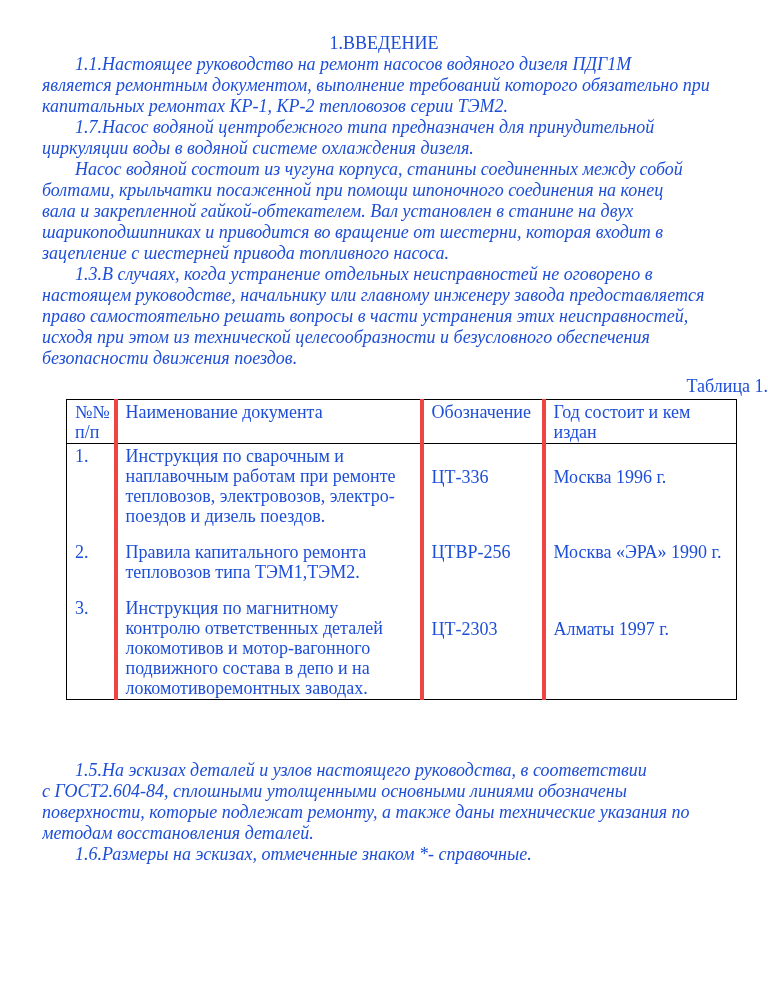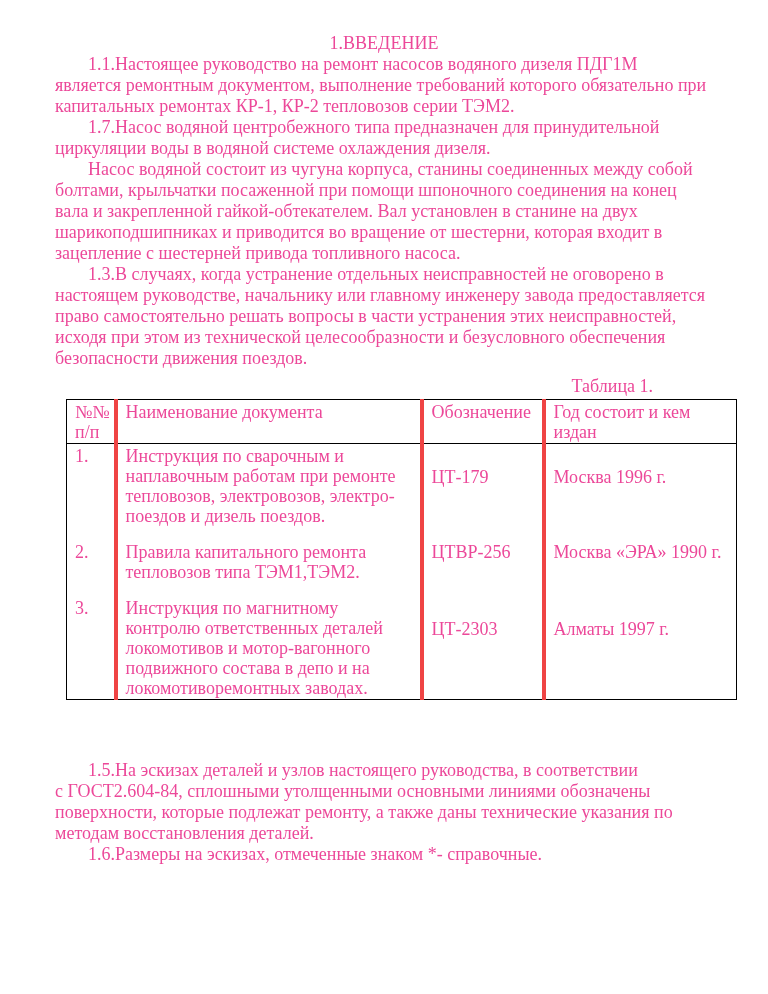--- a/index.html
+++ b/index.html
@@ -1,29 +1,29 @@
 <!DOCTYPE html>
 <html><head>
 <meta charset="utf-8">
 <style>
   html,body { margin:0; padding:0; background:#fff; }
   .page {
     position:relative; width:768px; height:994px; overflow:hidden;
-    background:#ffffff; color:#ec4899;
+    background:#ffffff; color:#1d4ed8;
     font-family:"Liberation Serif","DejaVu Serif",serif;
     font-size:18px; line-height:21px;
     box-sizing:border-box; padding-top:33px;
   }
   .title { text-align:center; white-space:pre; }
   .para {
-    margin-left:55px; margin-right:8px;
-    white-space:pre; text-indent:33px; overflow:hidden;
+    margin-left:42px; margin-right:8px;
+    white-space:pre; text-indent:33px; overflow:hidden;font-style:italic;
   }
   .caption {
-    margin-right:115px; margin-top:7px; margin-bottom:3px;
+    margin-top:7px; margin-bottom:3px;
     text-align:right; line-height:20px; white-space:pre;
   }
   table.doc-table {
     border-collapse:collapse; table-layout:fixed;
     margin-left:66px; width:670px;
     border:1.5px solid #000;
     font-size:18px; line-height:20px;
   }
   .doc-table col.c-num  { width:49px; }
   .doc-table col.c-name { width:306px; }
@@ -81,21 +81,21 @@
 издан</th>
       </tr>
     </thead>
     <tbody>
       <tr class="gap">
         <td>1.</td>
         <td>Инструкция по сварочным и
 наплавочным работам при ремонте
 тепловозов, электровозов, электро-
 поездов и дизель поездов.</td>
-        <td class="pad1">ЦТ-179</td>
+        <td class="pad1">ЦТ-336</td>
         <td class="pad1">Москва 1996 г.</td>
       </tr>
       <tr class="gap">
         <td>2.</td>
         <td>Правила капитального ремонта
 тепловозов типа ТЭМ1,ТЭМ2.</td>
         <td>ЦТВР-256</td>
         <td>Москва «ЭРА» 1990 г.</td>
       </tr>
       <tr>

